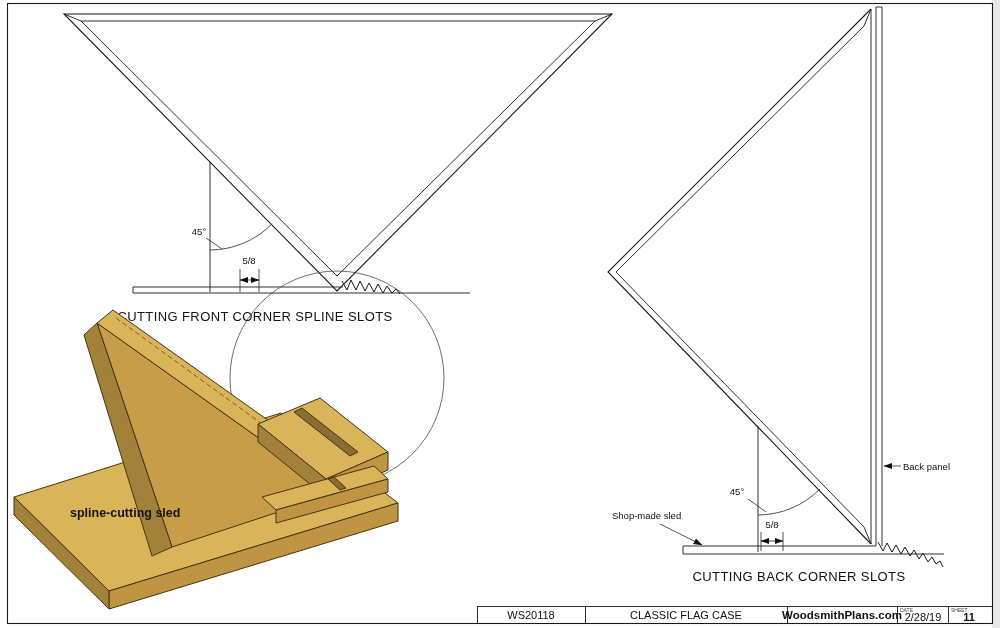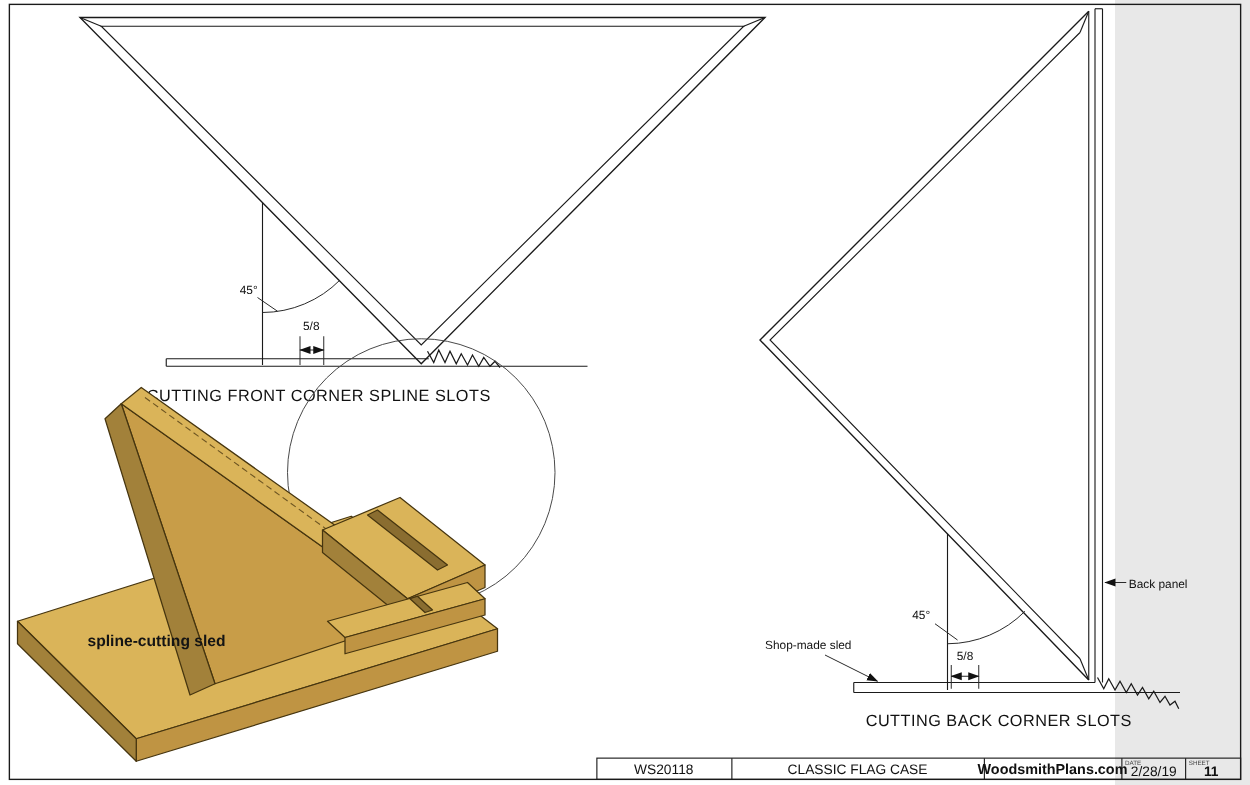--- a/index.html
+++ b/index.html
@@ -1,16 +1,16 @@
 <!DOCTYPE html>
 <html><head>
 <meta charset="utf-8">
 <style>
   html,body{margin:0;padding:0;background:#e8e8e8;}
-  #sheet{width:892px;height:628px;background:#ffffff;position:relative;font-family:"Liberation Sans",sans-serif;}
+  #sheet{width:992px;height:628px;background:#ffffff;position:relative;font-family:"Liberation Sans",sans-serif;}
   svg{display:block;}
   .ln   {stroke:#1a1a1a;stroke-width:1.1;fill:none;}
   .lnin {stroke:#1a1a1a;stroke-width:0.9;fill:none;}
   .thin {stroke:#4a4a4a;stroke-width:0.8;fill:none;}
   .ann  {stroke:#2a2a2a;stroke-width:0.8;fill:none;}
   .wood {stroke:#46350f;stroke-width:1;stroke-linejoin:round;}
   .dash {stroke:#6d5522;stroke-width:0.9;fill:none;stroke-dasharray:5 3;}
   .teeth{stroke:#1a1a1a;stroke-width:1;fill:none;stroke-linejoin:miter;}
   .cap  {font-size:13px;letter-spacing:0.4px;fill:#111;}
   .small{font-size:9.5px;fill:#111;}

